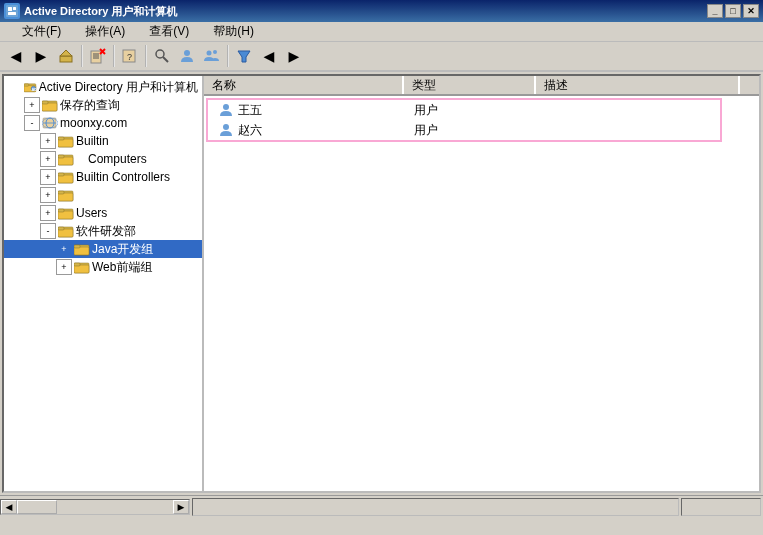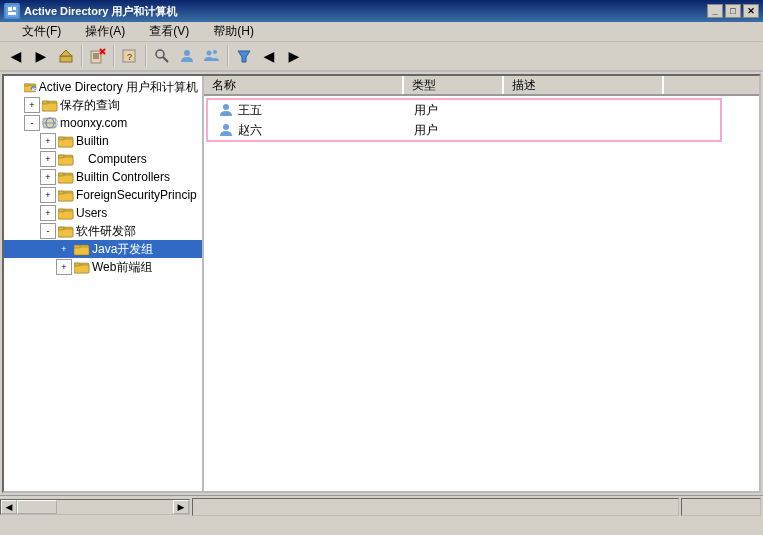--- a/index.html
+++ b/index.html
@@ -376,21 +376,20 @@
       <span style="margin-left:2px">Builtin Controllers</span>
     </div>
 
     <div class="tree-item indent3">
       <div class="expand-btn">+</div>
       <svg class="folder-svg" viewBox="0 0 16 14">
         <rect x="0" y="3" width="15" height="10" fill="#d4b44a" stroke="#8a7020" stroke-width="0.5" rx="1"></rect>
         <rect x="0" y="5" width="15" height="8" fill="#f0c040" stroke="#8a7020" stroke-width="0.5" rx="1"></rect>
         <rect x="0" y="3" width="6" height="3" fill="#d4b44a" stroke="#8a7020" stroke-width="0.5" rx="1"></rect>
       </svg>
-      <span style="margin-left:2px">ForeignSecurityPrincip</span>
     </div>
 
     <div class="tree-item indent3">
       <div class="expand-btn">+</div>
       <svg class="folder-svg" viewBox="0 0 16 14">
         <rect x="0" y="3" width="15" height="10" fill="#d4b44a" stroke="#8a7020" stroke-width="0.5" rx="1"></rect>
         <rect x="0" y="5" width="15" height="8" fill="#f0c040" stroke="#8a7020" stroke-width="0.5" rx="1"></rect>
         <rect x="0" y="3" width="6" height="3" fill="#d4b44a" stroke="#8a7020" stroke-width="0.5" rx="1"></rect>
       </svg>
       <span style="margin-left:2px">Users</span>
@@ -424,22 +423,22 @@
         <rect x="0" y="3" width="6" height="3" fill="#d4b44a" stroke="#8a7020" stroke-width="0.5" rx="1"></rect>
       </svg>
       <span style="margin-left:2px">Web前端组</span>
     </div>
   </div>
 
   <div class="content-panel">
     
     <div class="list-header">
       <div class="list-header-cell" style="width:200px">名称</div>
-      <div class="list-header-cell" style="width:100px">类型</div>
-      <div class="list-header-cell" style="width:160px">描述</div>
+      <div class="list-header-cell" style="width:132px">类型</div>
+      <div class="list-header-cell" style="width:204px">描述</div>
     </div>
 
     
     <div style="border: 2px solid #f9a8d4; display: inline-block; margin: 2px 2px;">
       
       <div class="list-row">
         <div class="list-cell" style="width:196px">
           <svg class="user-icon" viewBox="0 0 16 16">
             <circle cx="8" cy="5" r="3" fill="#6a9fd8"></circle>
             <path d="M2 14 Q2 9 8 9 Q14 9 14 14" fill="#6a9fd8"></path>

